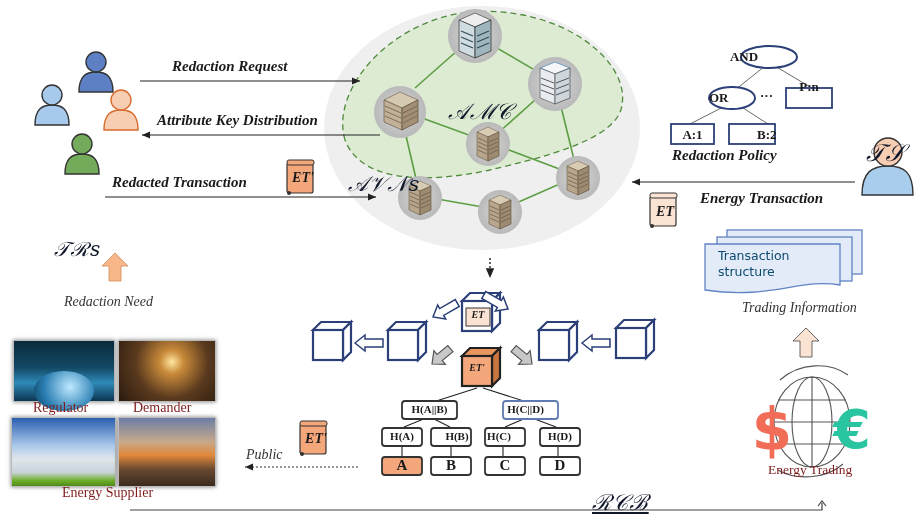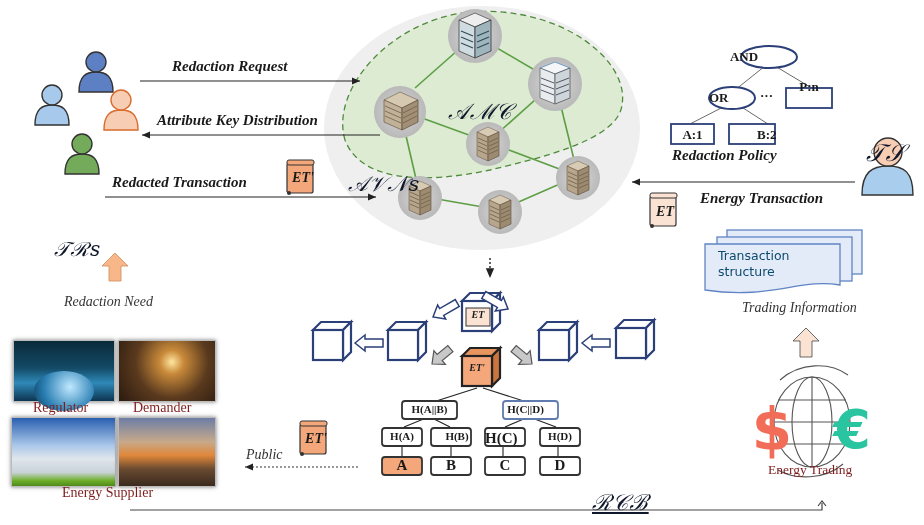--- a/index.html
+++ b/index.html
@@ -275,21 +275,21 @@
 
 <div class="abs lbl-i" style="left:64px;top:294px;">Redaction Need</div>
 
 <div class="abs" style="left:466px;top:309px;width:24px;text-align:center;font-weight:bold;font-style:italic;font-size:10px;">ET</div>
 <div class="abs" style="left:464px;top:362px;width:26px;text-align:center;font-weight:bold;font-style:italic;font-size:10px;">ET'</div>
 
 <div class="abs" style="left:402px;top:403px;width:55px;text-align:center;font-weight:bold;font-size:11px;">H(A||B)</div>
 <div class="abs" style="left:503px;top:403px;width:45px;text-align:center;font-weight:bold;font-size:11px;">H(C||D)</div>
 <div class="abs" style="left:382px;top:430px;width:40px;text-align:center;font-weight:bold;font-size:11px;">H(A)</div>
 <div class="abs" style="left:431px;top:430px;width:52px;text-align:center;font-weight:bold;font-size:11px;">H(B)</div>
-<div class="abs" style="left:485px;top:430px;width:28px;text-align:center;font-weight:bold;font-size:15px;">H(C)</div>
+<div class="abs" style="left:485px;top:430px;width:28px;text-align:center;font-weight:bold;font-size:11px;">H(C)</div>
 <div class="abs" style="left:540px;top:430px;width:40px;text-align:center;font-weight:bold;font-size:11px;">H(D)</div>
 <div class="abs" style="left:382px;top:457px;width:40px;text-align:center;font-weight:bold;font-size:15px;">A</div>
 <div class="abs" style="left:431px;top:457px;width:40px;text-align:center;font-weight:bold;font-size:15px;">B</div>
 <div class="abs" style="left:485px;top:457px;width:40px;text-align:center;font-weight:bold;font-size:15px;">C</div>
 <div class="abs" style="left:540px;top:457px;width:40px;text-align:center;font-weight:bold;font-size:15px;">D</div>
 <div class="abs script" style="left:592px;top:454px;font-size:22px;text-decoration:underline;">ℛ𝒞ℬ</div>
 
 <div class="abs lbl-i" style="left:246px;top:447px;">Public</div>
 <div class="abs" style="left:303px;top:431px;width:26px;text-align:center;font-weight:bold;font-style:italic;font-size:14px;">ET'</div>
 

